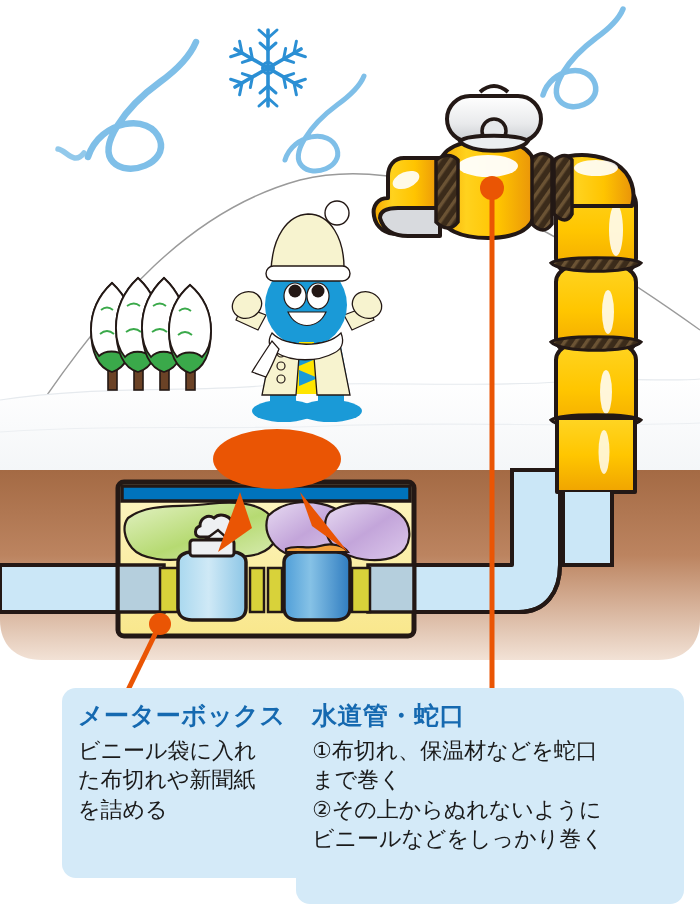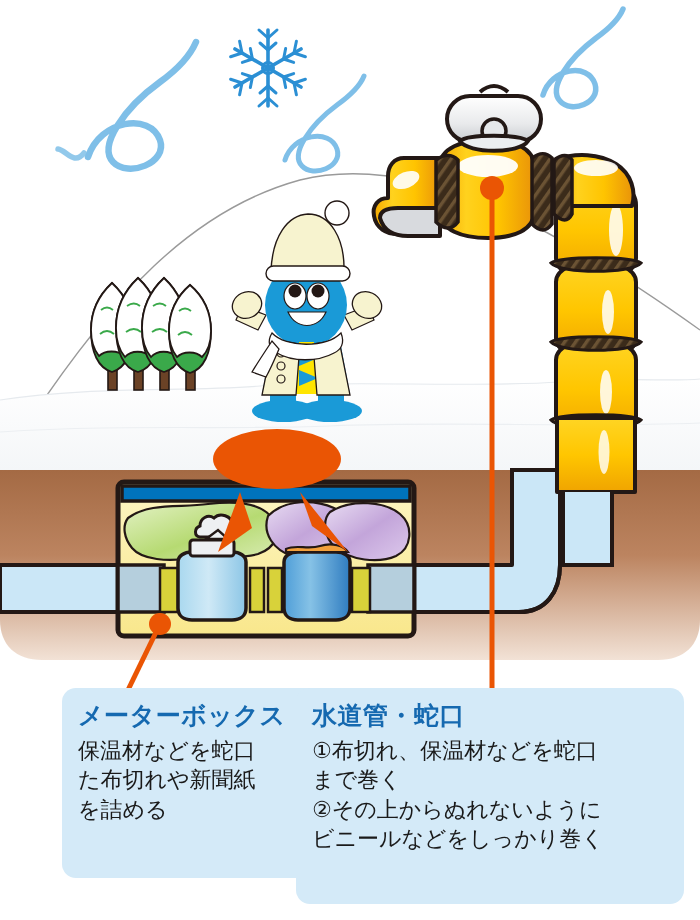--- a/index.html
+++ b/index.html
@@ -354,21 +354,21 @@
     </g>
     <g>
       <line x1="492" y1="188" x2="492" y2="690" stroke="#ea5504" stroke-width="5"></line>
       <circle cx="492" cy="188" r="12" fill="#ea5504"></circle>
     </g>
   </svg>
 
 
   <div class="info-panel" id="panel-meter">
     <div class="panel-title">メーターボックス</div>
-    <div class="panel-body">保温材などを蛇口
+    <div class="panel-body">ビニール袋に入れ
 た布切れや新聞紙
 を詰める</div>
   </div>
 
   <div class="info-panel" id="panel-pipe">
     <div class="panel-title">水道管・蛇口</div>
     <div class="panel-body">①布切れ、保温材などを蛇口
 まで巻く
 ②その上からぬれないように
 ビニールなどをしっかり巻く</div>

